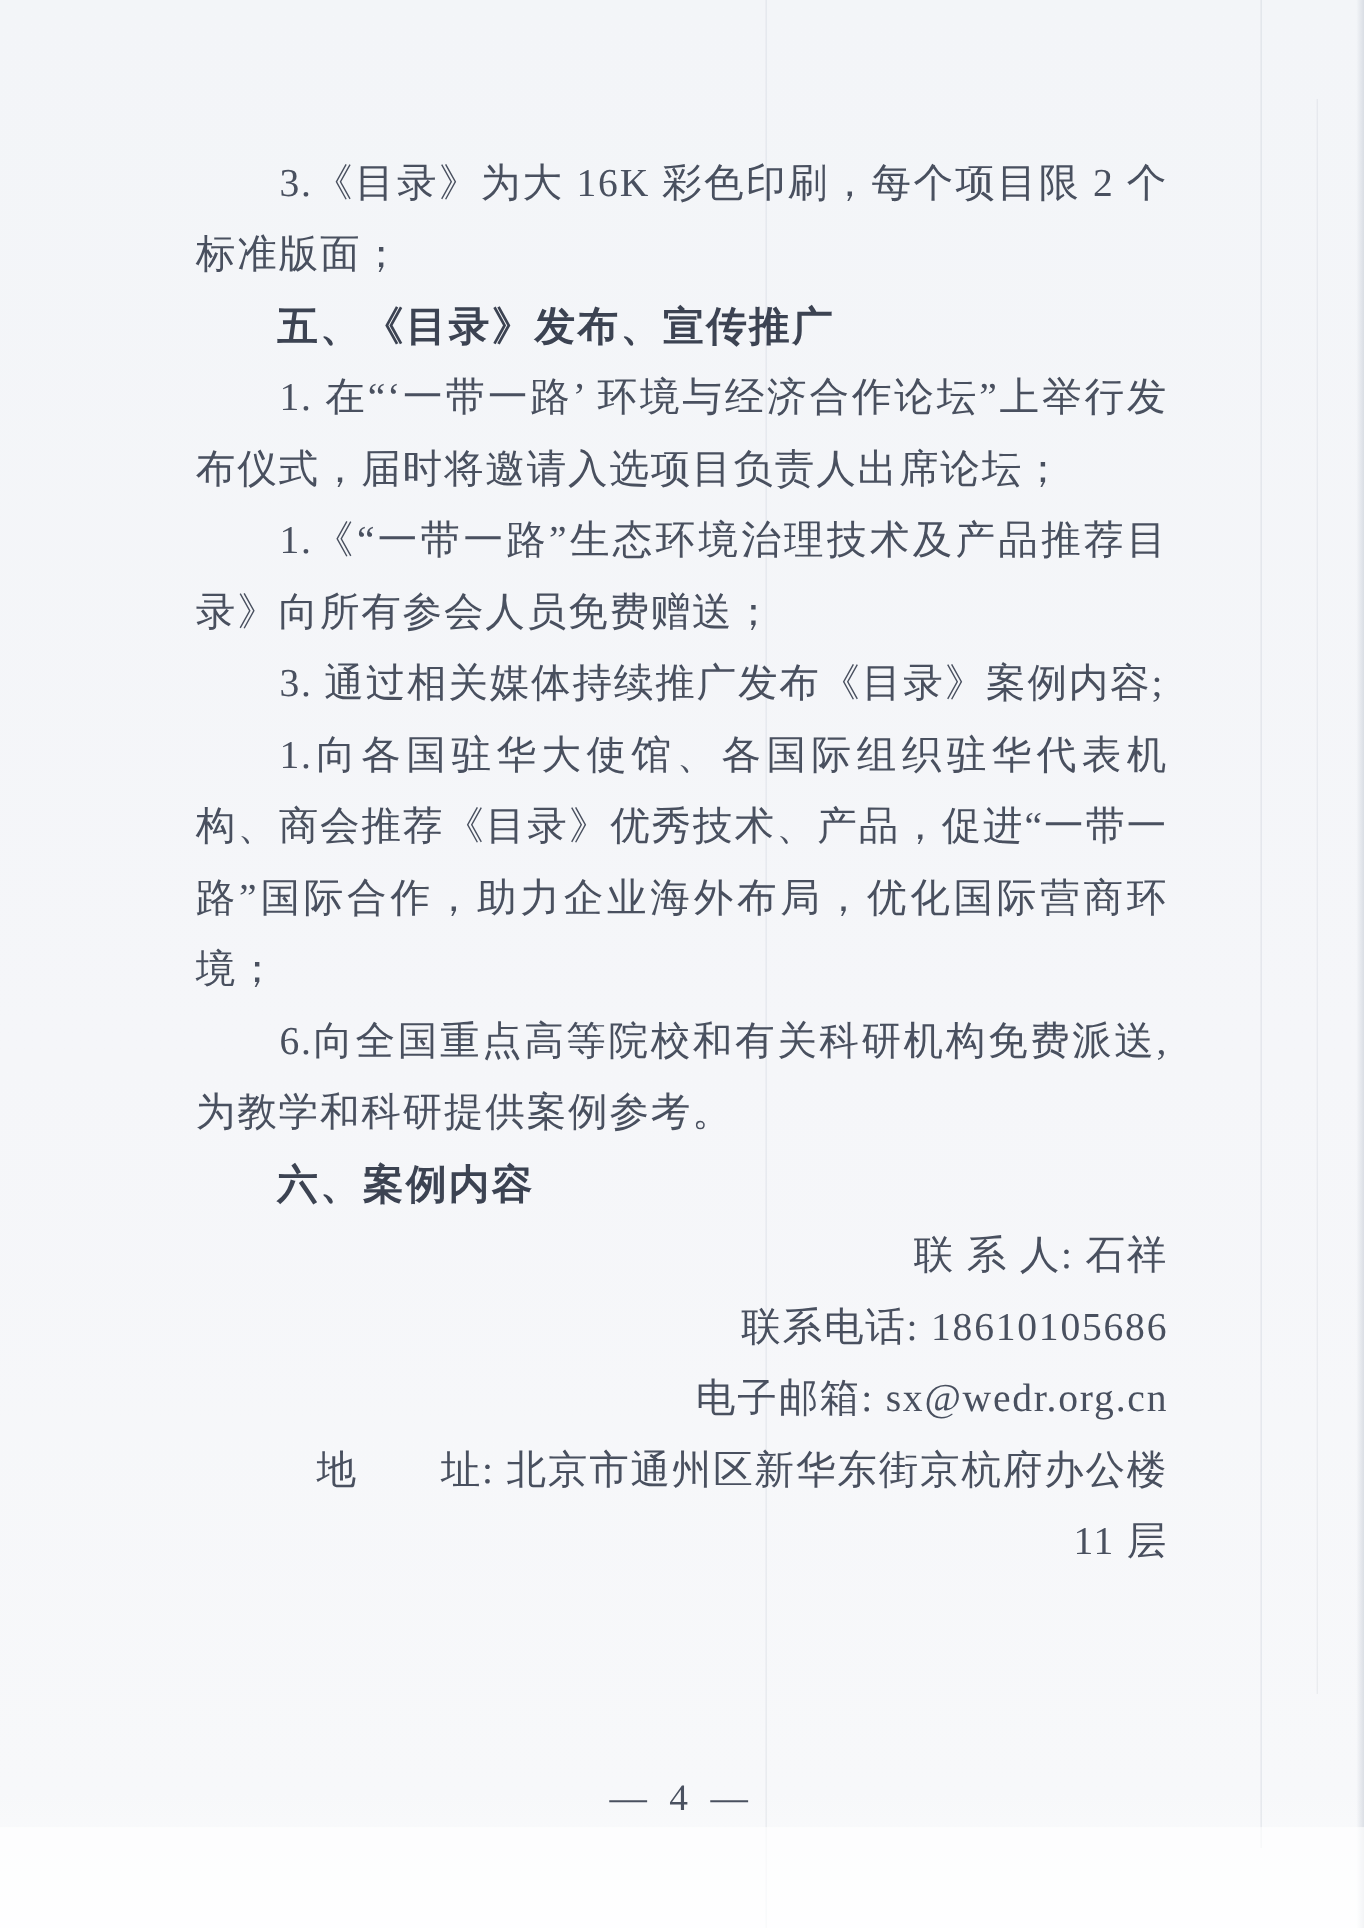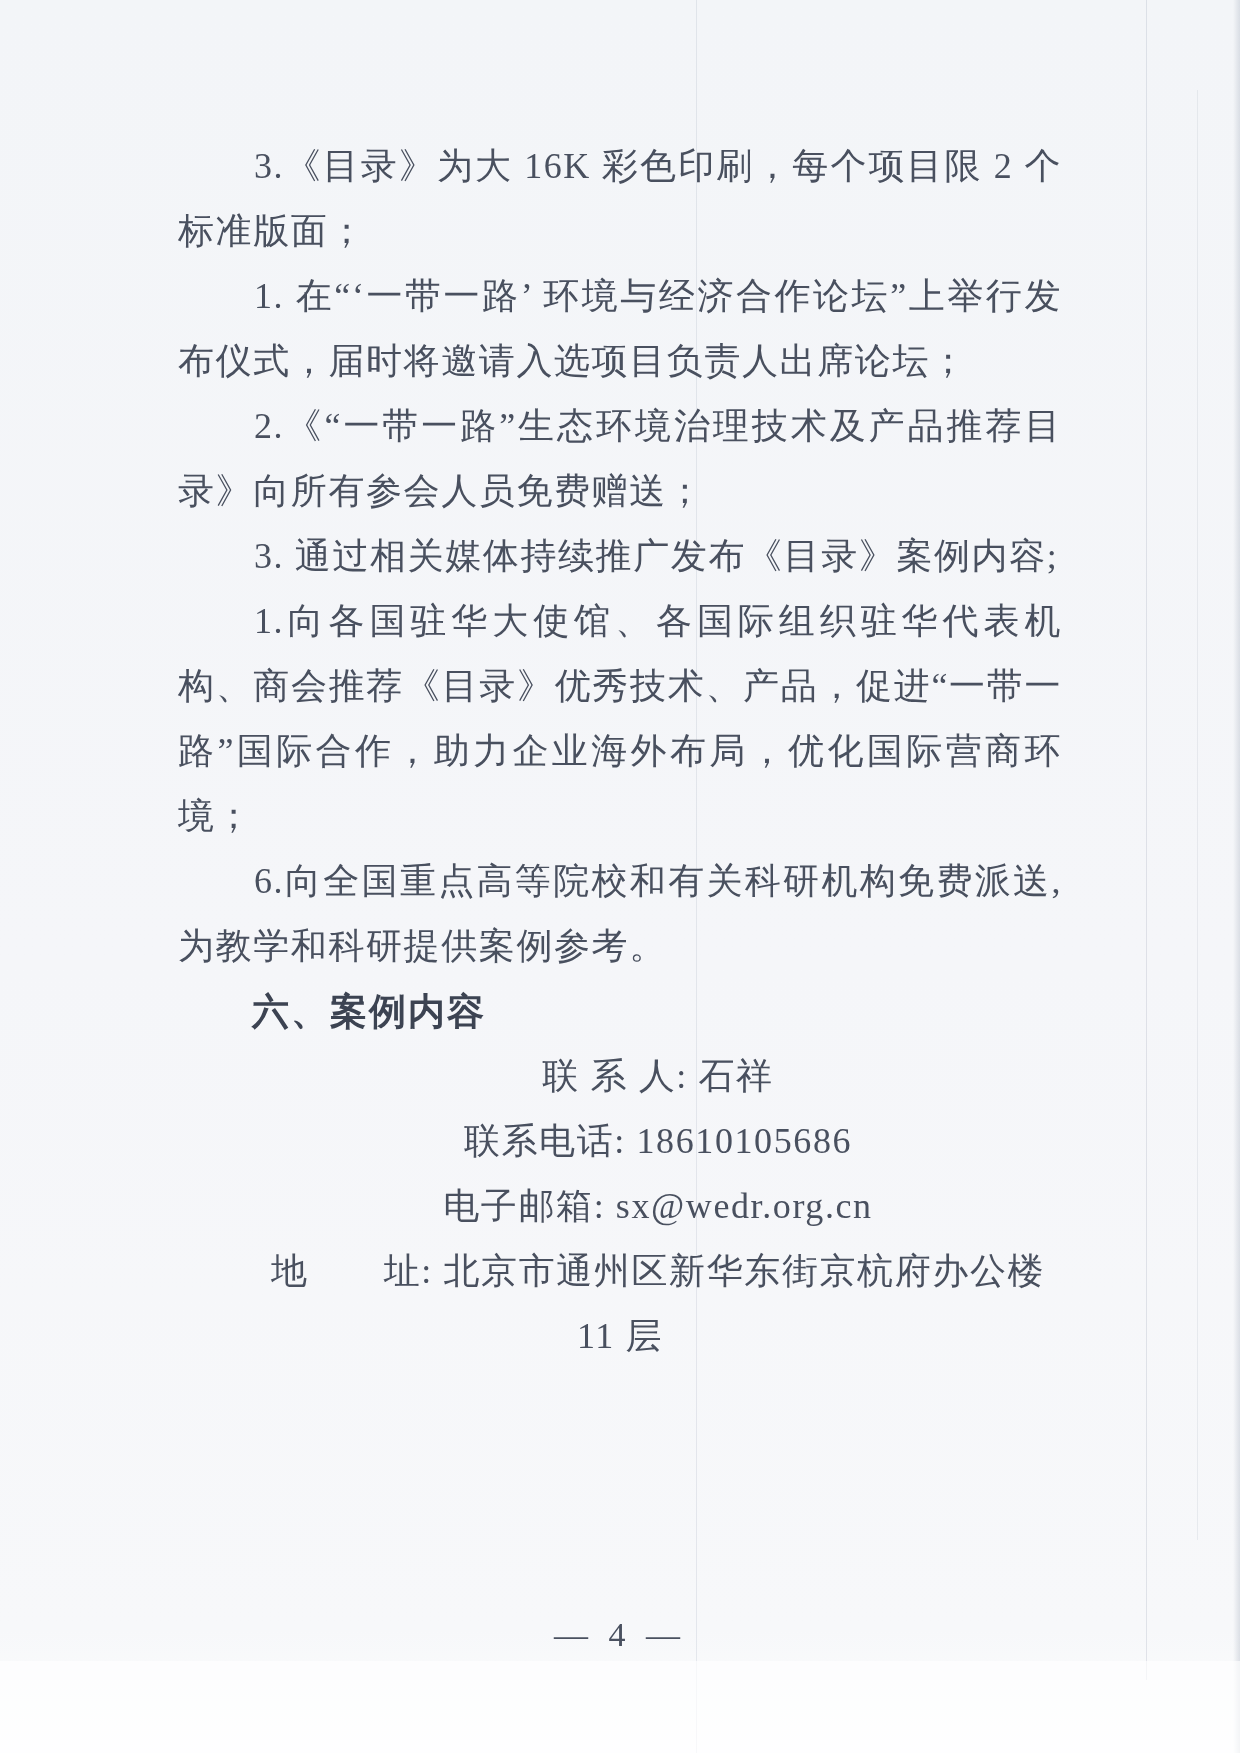--- a/index.html
+++ b/index.html
@@ -70,21 +70,21 @@
     margin: 0;
     font-size: 37px;
     line-height: 65px;
     letter-spacing: 2px;
     text-indent: 74px;
     color: #3c4352;
     font-weight: 700;
     font-family: "Liberation Sans", "DejaVu Sans", sans-serif;
   }
   .contact {
-    text-align: center;
+    text-align: right;
   }
   .footer {
     position: absolute;
     left: 0;
     top: 1616px;
     width: 1240px;
     text-align: center;
     font-size: 34px;
     letter-spacing: 6px;
     color: #4a5160;
@@ -97,22 +97,23 @@
 <div class="page">
 
   <div class="scan-vline-center"></div>
   <div class="scan-vline-right"></div>
   <div class="scan-vline-right2"></div>
   <div class="scan-edge-right"></div>
   <div class="scan-band-bottom"></div>
 
   <main class="content">
     <p class="para">3.《目录》为大 16K 彩色印刷，每个项目限 2 个标准版面；</p>
+    <h2 class="heading">五、《目录》发布、宣传推广</h2>
     <p class="para">1. 在“‘一带一路’ 环境与经济合作论坛”上举行发布仪式，届时将邀请入选项目负责人出席论坛；</p>
-    <p class="para">2.《“一带一路”生态环境治理技术及产品推荐目录》向所有参会人员免费赠送；</p>
+    <p class="para">1.《“一带一路”生态环境治理技术及产品推荐目录》向所有参会人员免费赠送；</p>
     <p class="para">3. 通过相关媒体持续推广发布《目录》案例内容;</p>
     <p class="para">1.向各国驻华大使馆、各国际组织驻华代表机构、商会推荐《目录》优秀技术、产品，促进“一带一路”国际合作，助力企业海外布局，优化国际营商环境；</p>
     <p class="para">6.向全国重点高等院校和有关科研机构免费派送,为教学和科研提供案例参考。</p>
     <h2 class="heading">六、案例内容</h2>
     <p class="para contact">联 系 人: 石祥</p>
     <p class="para contact">联系电话: 18610105686</p>
     <p class="para contact">电子邮箱: sx@wedr.org.cn</p>
     <p class="para contact">地　　址: 北京市通州区新华东街京杭府办公楼 11 层</p>
   </main>
 

